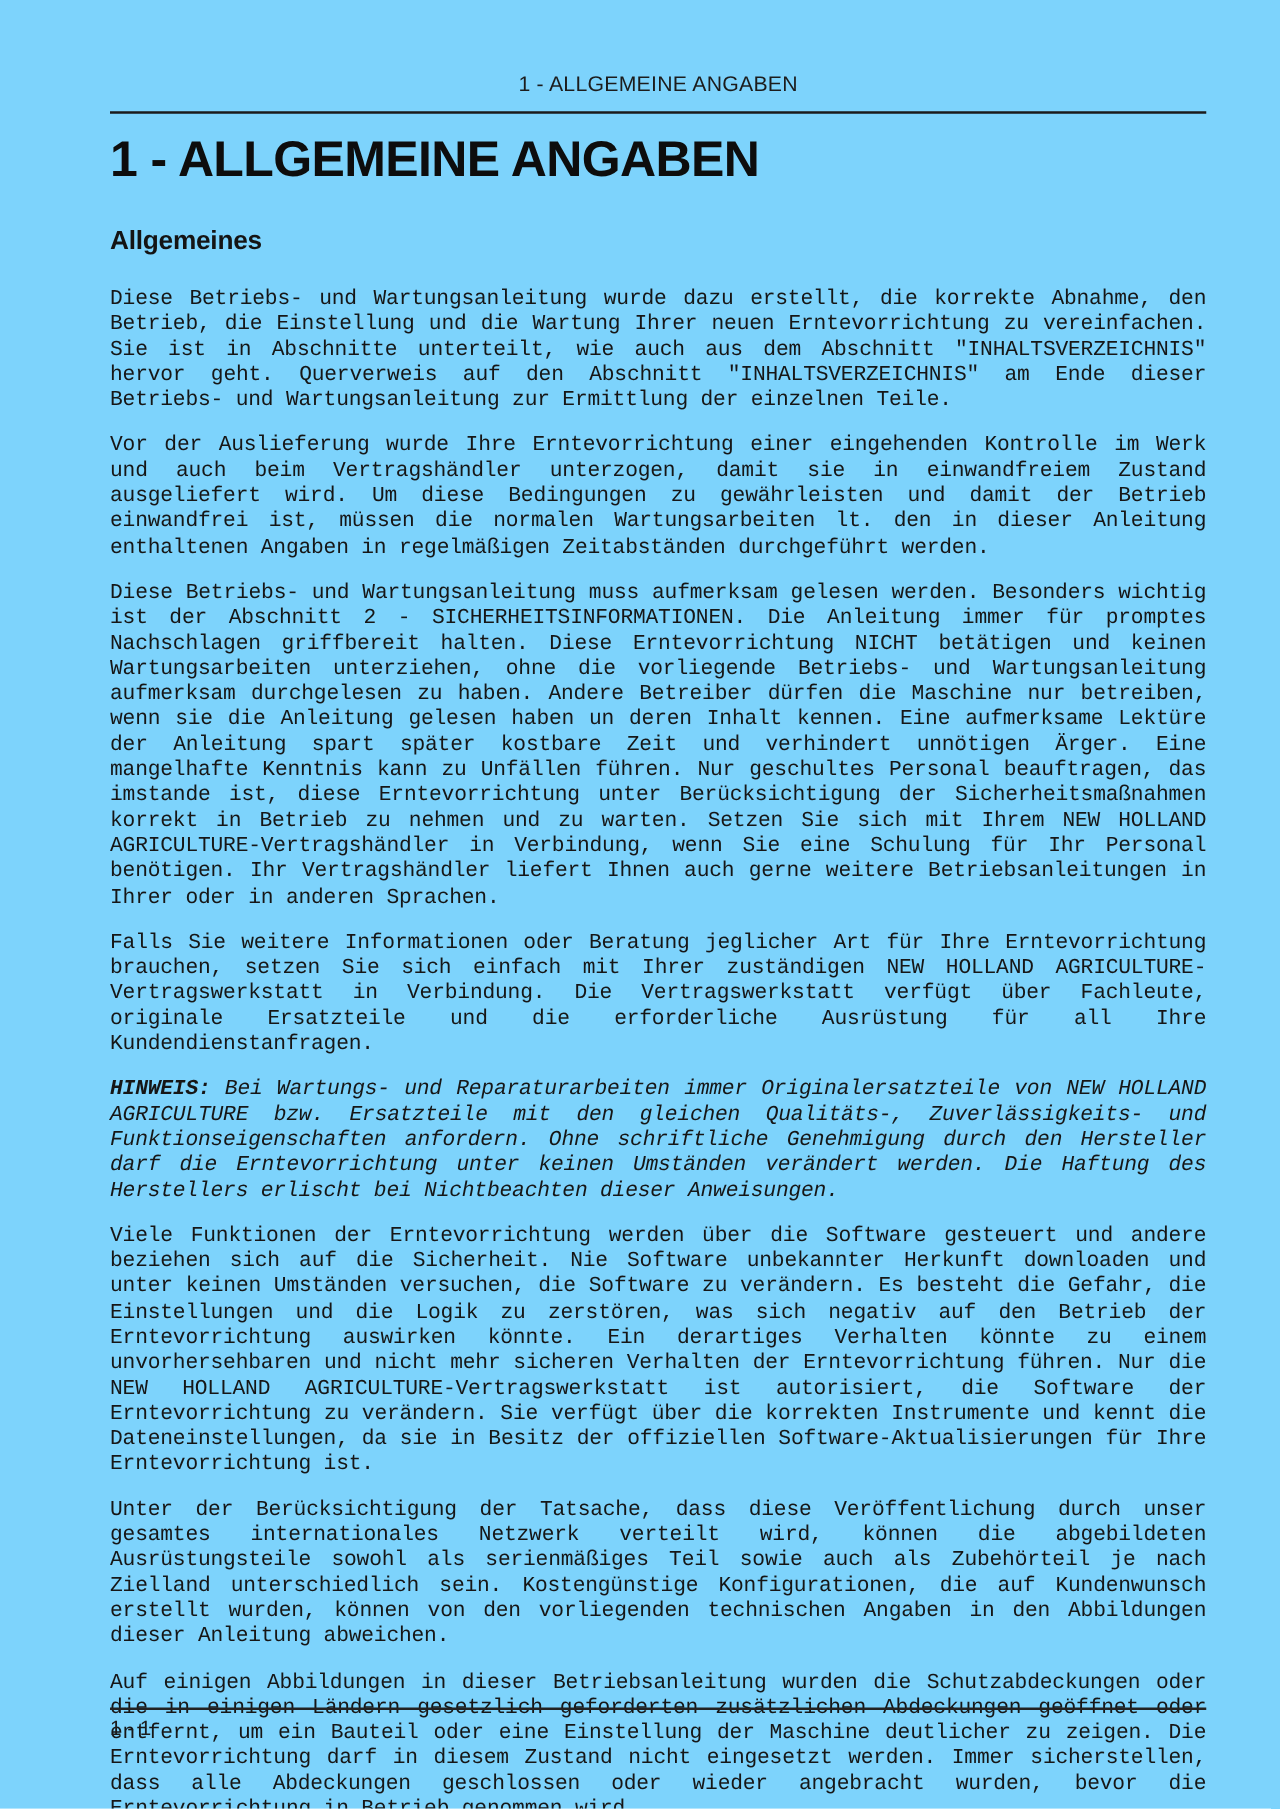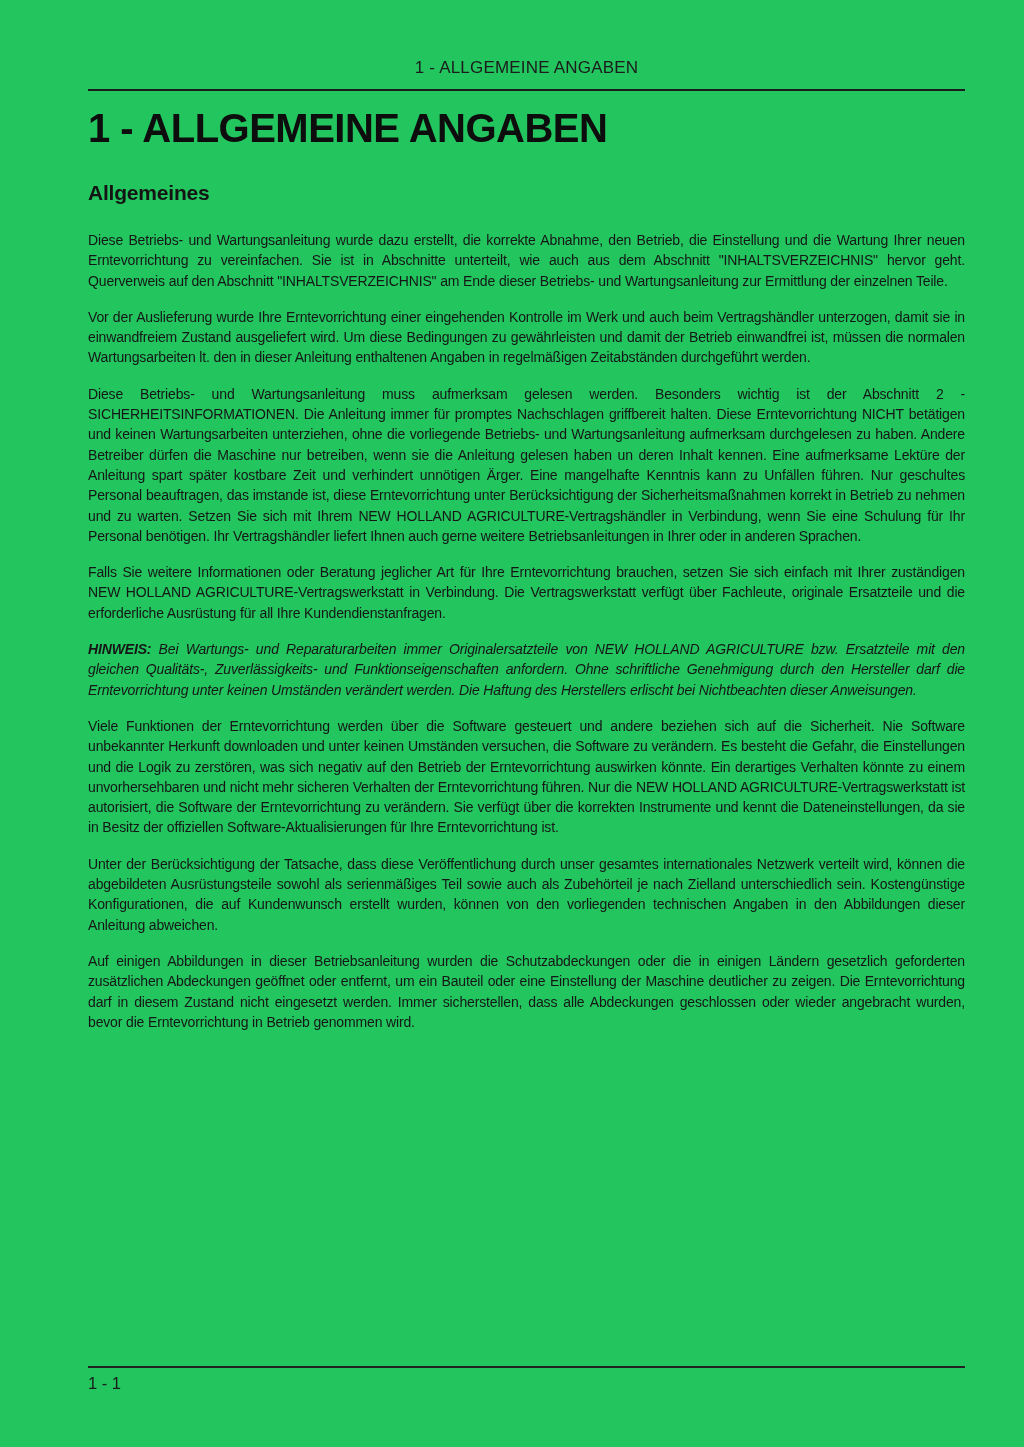--- a/index.html
+++ b/index.html
@@ -6,21 +6,21 @@
     margin: 0;
     padding: 0;
     background: #ffffff;
     color: #161616;
     font-family: "Liberation Sans", "DejaVu Sans", sans-serif;
   }
   .page {
     position: relative;
     width: 1024px;
     height: 1447px;
-    background: #22c55e;
+    background: #7dd3fc;
     box-sizing: border-box;
     padding: 58px 59px 0 88px;
     overflow: hidden;
   }
   .running-head {
     text-align: center;
     font-size: 17px;
     letter-spacing: 0.2px;
     color: #1c1c1c;
     line-height: 20px;
@@ -43,26 +43,27 @@
     font-size: 21px;
     font-weight: bold;
     letter-spacing: -0.2px;
     line-height: 35px;
     color: #141414;
   }
   .body-copy {
     margin-top: 20px;
   }
   .para {
-    font-size: 14px;
+    font-size: 17px;
     line-height: 20.3px;
     letter-spacing: -0.15px;
     text-align: justify;
     margin: 0 0 16px 0;
     hyphens: auto;
+    font-family: Liberation Mono, monospace;
     -webkit-hyphens: auto;
   }
   .para:last-child { margin-bottom: 0; }
   .para .part { text-align: justify; hyphens: auto; -webkit-hyphens: auto; }
   .notice {
     font-style: italic;
   }
   .notice-label {
     font-weight: bold;
     font-style: italic;

